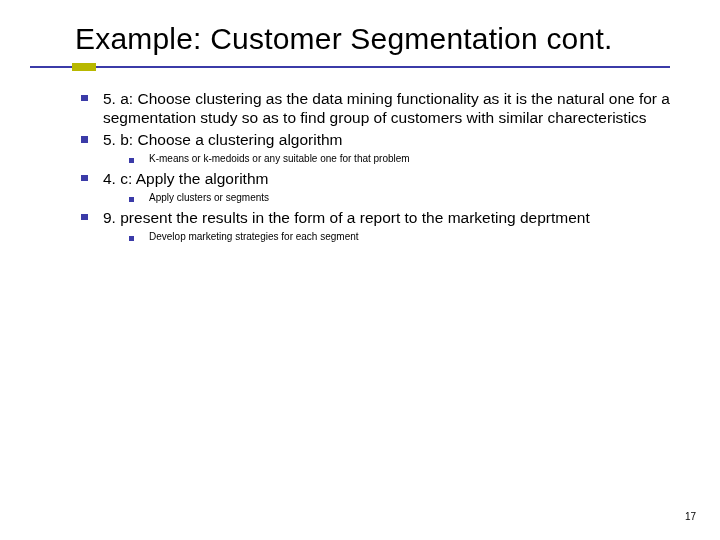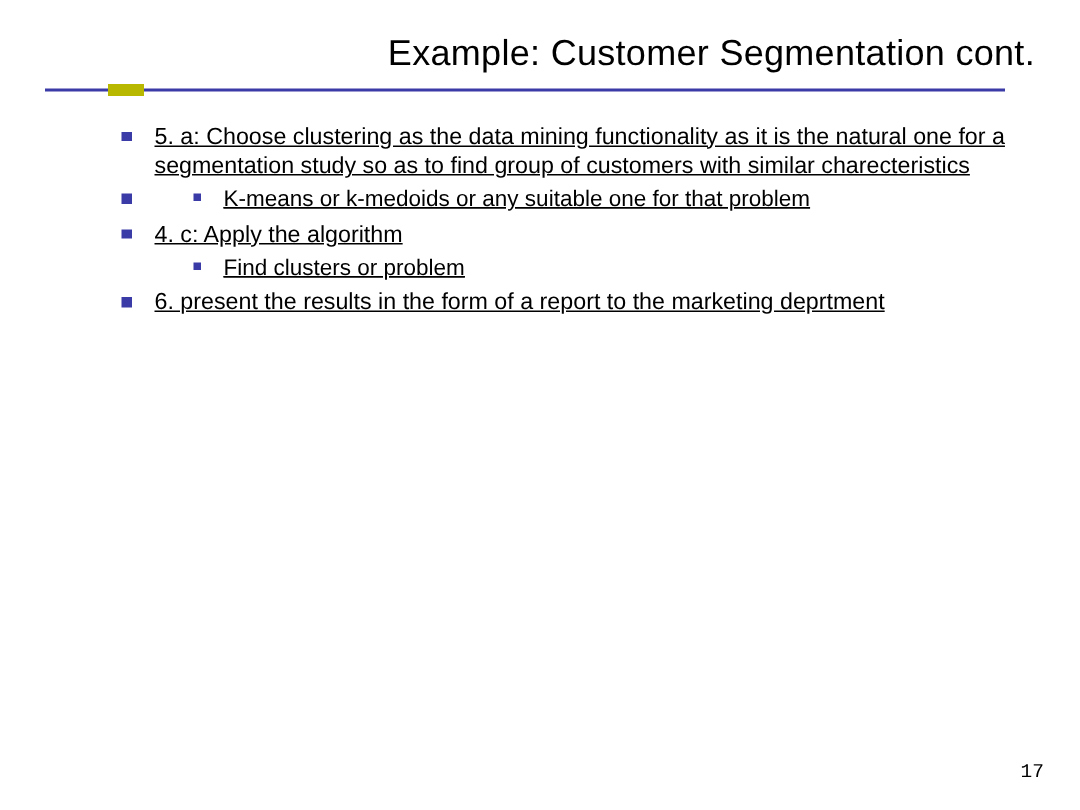--- a/index.html
+++ b/index.html
@@ -7,26 +7,25 @@
   body {
     font-family: Verdana, Geneva, sans-serif;
     background: #fff;
     color: #000;
     position: relative;
   }
   .slide {
     padding: 22px 30px 0 75px;
   }
   .title {
-    font-size: 24px;
+    font-size: 30px;
     font-weight: 400;
     line-height: 1.15;
     letter-spacing: 0.2px;
     margin-bottom: 2px;
-    text-align: right;
   }
   .rule {
     position: relative;
     height: 8px;
     margin: 6px 0 18px -45px;
     width: 640px;
   }
   .rule .line {
     position: absolute;
     top: 3px;
@@ -36,21 +35,21 @@
     background: #3b3ba8;
   }
   .rule .box {
     position: absolute;
     top: 0;
     left: 42px;
     width: 24px;
     height: 8px;
     background: #b8b800;
   }
-  ul { list-style: none; text-decoration: underline; }
+  ul { list-style: none; }
   .lvl1 > li {
     position: relative;
     padding-left: 28px;
     font-size: 15.5px;
     line-height: 1.28;
     margin-bottom: 2px;
   }
   .lvl1 > li::before {
     content: "";
     position: absolute;
@@ -59,65 +58,66 @@
     width: 6.5px;
     height: 6.5px;
     background: #3b3ba8;
   }
   .lvl2 {
     margin: 2px 0 4px 0;
   }
   .lvl2 > li {
     position: relative;
     padding-left: 46px;
-    font-size: 15px;
+    font-size: 10px;
     line-height: 1.3;
     margin-bottom: 1px;
   }
   .lvl2 > li::before {
     content: "";
     position: absolute;
     left: 26px;
     top: 6px;
     width: 5px;
     height: 5px;
     background: #3b3ba8;
   }
   .pagenum {
     position: absolute;
     right: 24px;
     bottom: 18px;
-    font-size: 13px;
-    font-family: Liberation Mono, monospace;
+    font-size: 10px;
   }
 </style>
 </head>
 <body>
 
 <div class="slide">
   <h1 class="title">Example: Customer Segmentation cont.</h1>
   <div class="rule">
     <div class="line"></div>
     <div class="box"></div>
   </div>
 
   <ul class="lvl1">
     <li>5. a: Choose clustering as the data mining functionality as it is the natural one for a segmentation study so as to find group of customers with similar charecteristics</li>
     <li>
+      <span>5. b: Choose a clustering algorithm</span>
       <ul class="lvl2">
         <li>K-means or k-medoids or any suitable one for that problem</li>
       </ul>
     </li>
     <li>
       <span>4. c: Apply the algorithm</span>
       <ul class="lvl2">
-        <li>Find clusters or problem</li>
+        <li>Apply clusters or segments</li>
       </ul>
     </li>
     <li>
-      <span>6.  present the results in the form of a report to the marketing deprtment</span>
+      <span>9.  present the results in the form of a report to the marketing deprtment</span>
       <ul class="lvl2">
+        <li>Develop marketing strategies for each segment</li>
       </ul>
     </li>
   </ul>
 </div>
 
 <div class="pagenum">17</div>
 
 </body></html>

